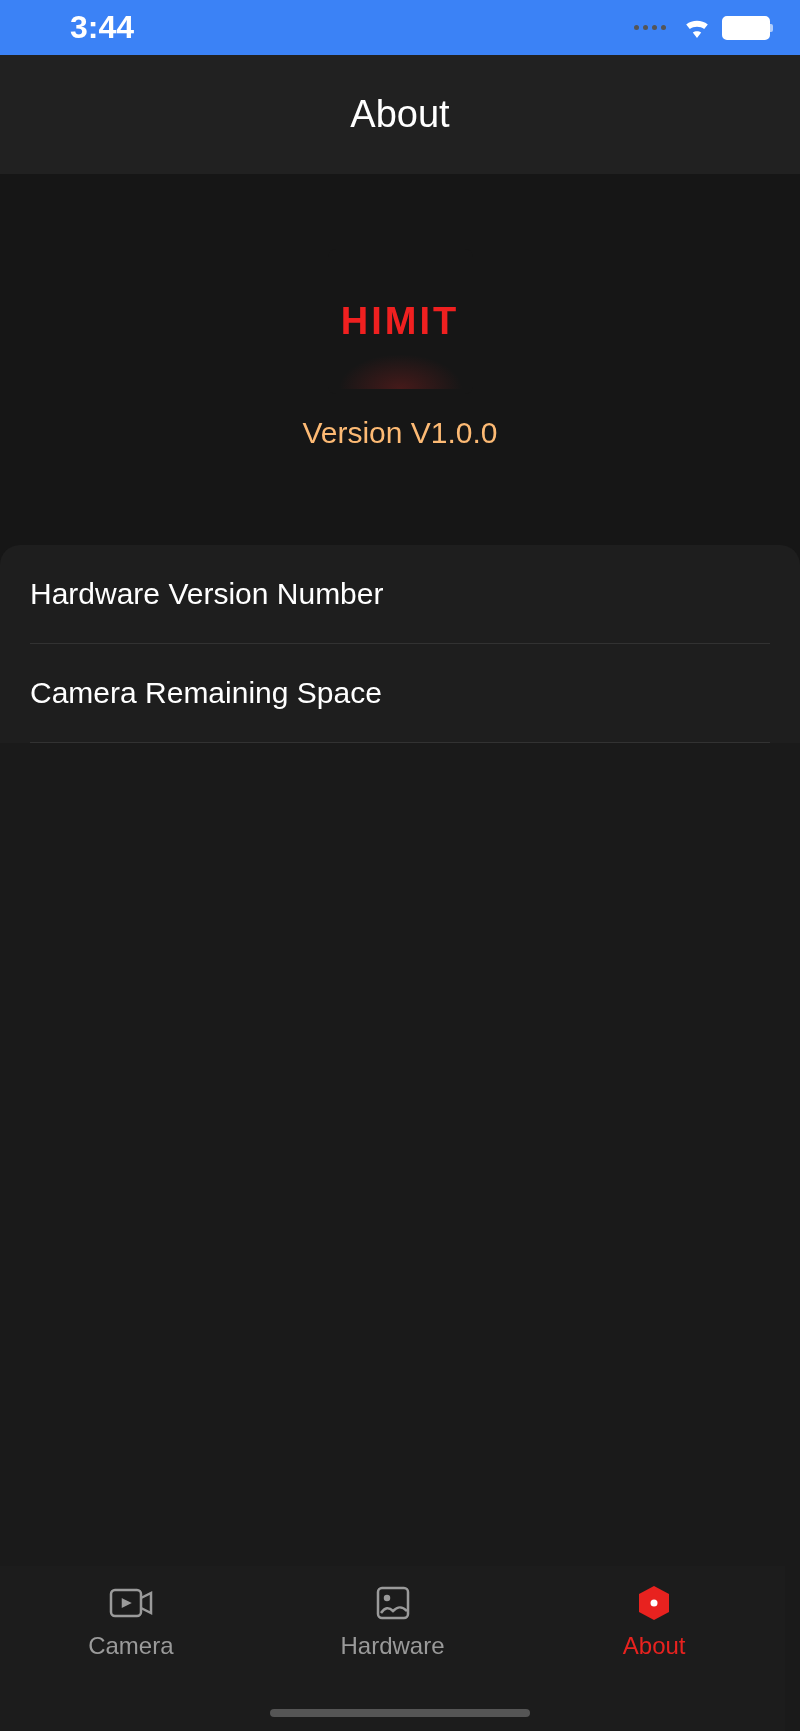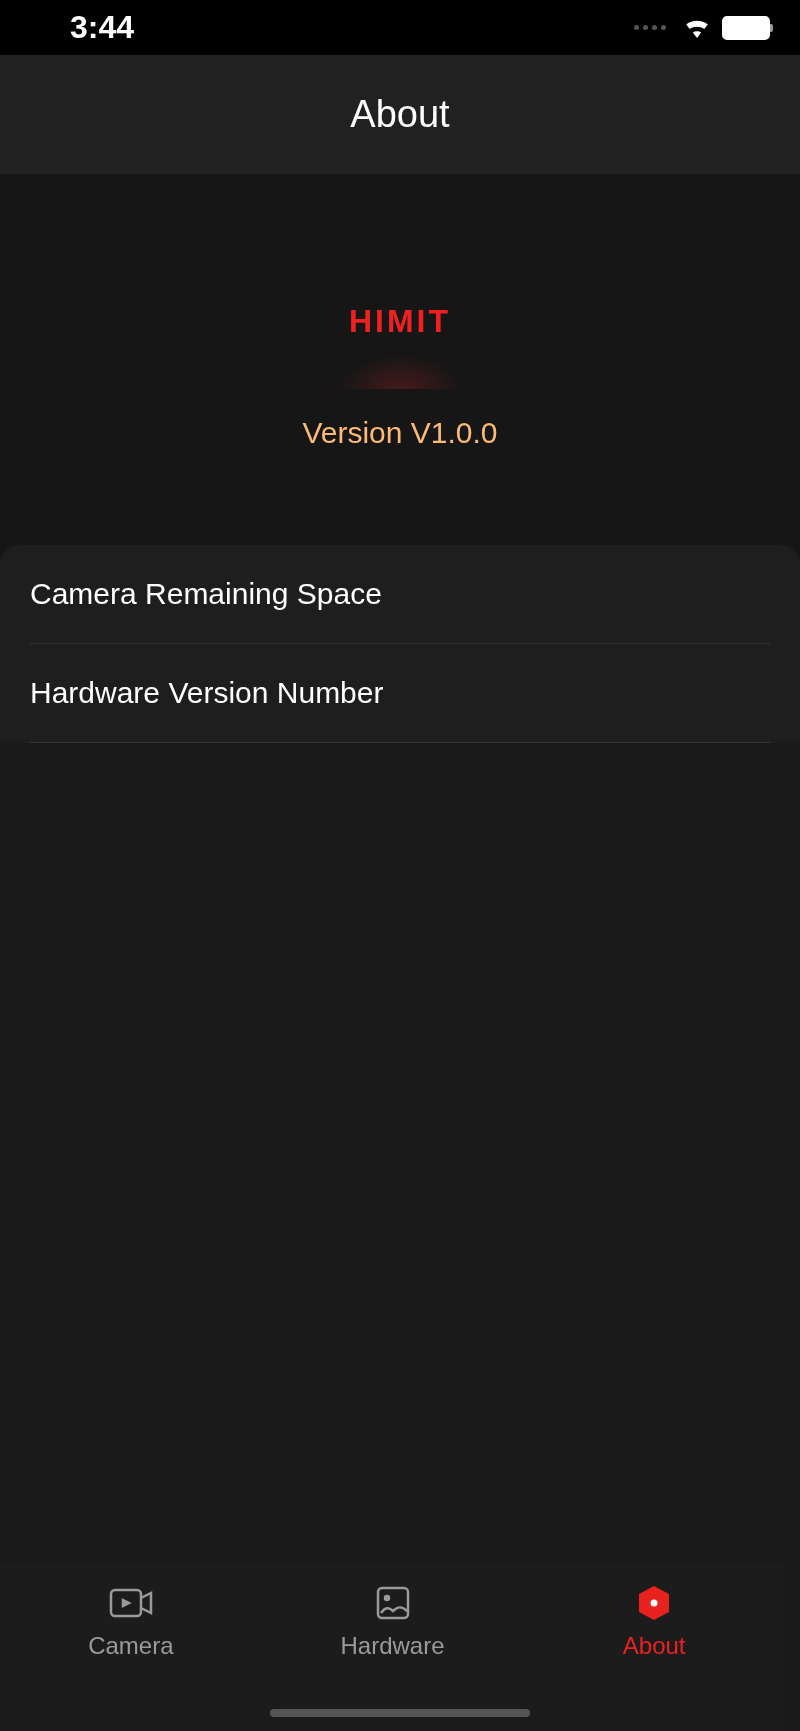--- a/index.html
+++ b/index.html
@@ -15,21 +15,21 @@
       color: #fff;
       overflow: hidden;
       position: relative;
     }
     .status-bar {
       height: 55px;
       display: flex;
       justify-content: space-between;
       align-items: center;
       padding: 0 30px 0 70px;
-      background: #000000;
+      background: #3b82f6;
     }
     .status-time {
       font-size: 32px;
       font-weight: 600;
       color: #fff;
     }
     .status-icons {
       display: flex;
       align-items: center;
       gap: 10px;
@@ -101,21 +101,21 @@
     .logo-box::after {
       content: '';
       position: absolute;
       bottom: 5px;
       left: 10px;
       right: 10px;
       height: 35px;
       background: radial-gradient(ellipse at center bottom, rgba(240, 40, 40, 0.22), transparent 70%);
     }
     .logo-text {
-      font-size: 32px;
+      font-size: 38px;
       font-weight: 800;
       color: #f02020;
       letter-spacing: 3px;
       position: relative;
       z-index: 1;
       font-family: Arial, sans-serif;
     }
     .version-text {
       margin-top: 22px;
       font-size: 30px;
@@ -209,24 +209,24 @@
   <div class="logo-region">
     <div class="logo-box">
       <div class="logo-text">HIMIT</div>
     </div>
     <div class="version-text">Version V1.0.0</div>
   </div>
 
   <div class="list-section">
     <div class="list-wrap">
       <div class="li">
-        <span>Camera Remaining Space</span>
+        <span>Hardware Version Number</span>
       </div>
       <div class="li">
-        <span>Hardware Version Number</span>
+        <span>Camera Remaining Space</span>
       </div>
     </div>
     <div class="main-fill"></div>
   </div>
 </div>
 
 <div class="tab-bar">
   <div class="tab">
     <div class="tab-icon">
       <svg width="44" height="34" viewBox="0 0 44 34" fill="none" stroke="#9a9a9a" stroke-width="2.5">

